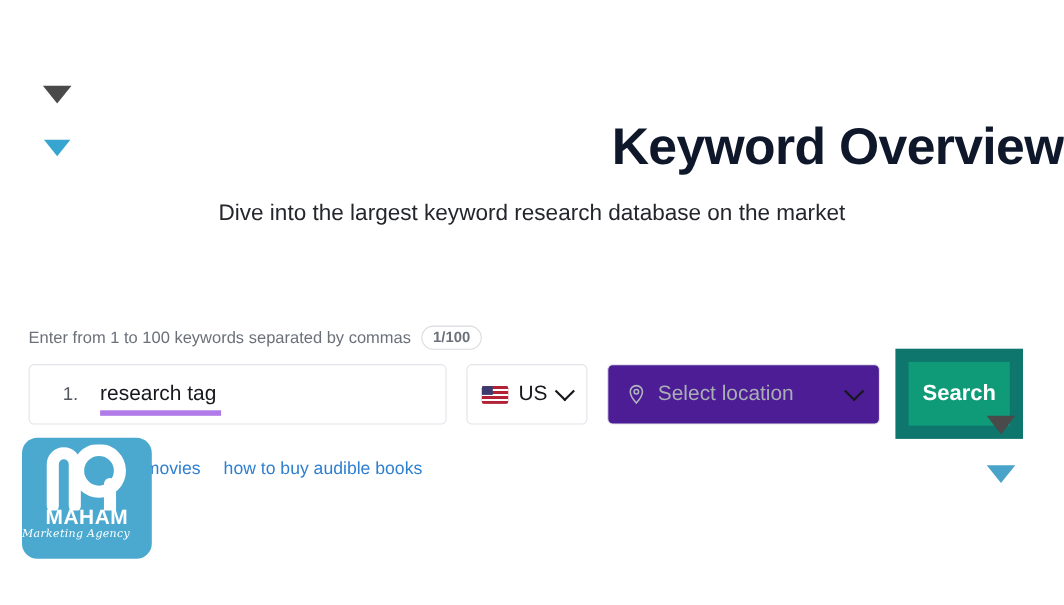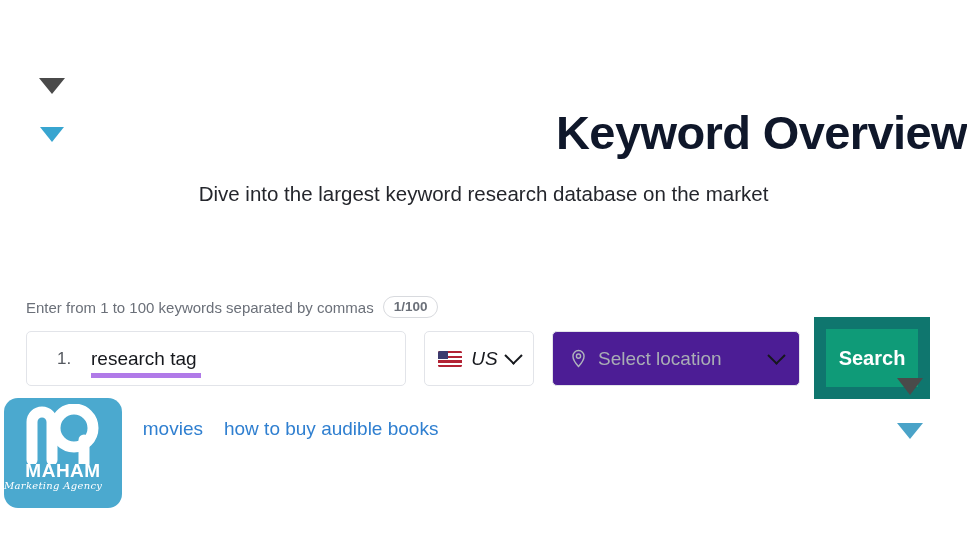--- a/index.html
+++ b/index.html
@@ -189,21 +189,20 @@
     position: absolute;
     left: 0;
     top: 0;
     width: 10px;
     height: 8px;
     background: #3c3b6e;
   }
   .country-label {
     font-size: 19px;
     color: #16181d;
-    font-style: italic;
   }
 
   .loc-field {
     width: 248px;
     height: 55px;
     margin-left: 18px;
     box-sizing: border-box;
     border: 1px solid #e2e4e9;
     border-radius: 5px;
     background: #4c1d95;
@@ -255,36 +254,36 @@
   }
 
   
   .examples-row {
     position: absolute;
     left: 26px;
     top: 418px;
     display: flex;
     align-items: baseline;
     gap: 21px;
-    font-size: 19px;
+    font-size: 16px;
   }
   .examples-label {
     color: #16181d;
     margin-right: 4px;
   }
   .example-link {
     color: #2f7fd0;
     text-decoration: none;
     cursor: pointer;
   }
 
   
   .logo {
     position: absolute;
-    left: 4px;
+    left: 20px;
     top: 398px;
     width: 118px;
     height: 110px;
     background: #4ba9cf;
     border-radius: 14px;
     overflow: hidden;
     z-index: 30;
   }
   .logo-mark {
     position: absolute;

